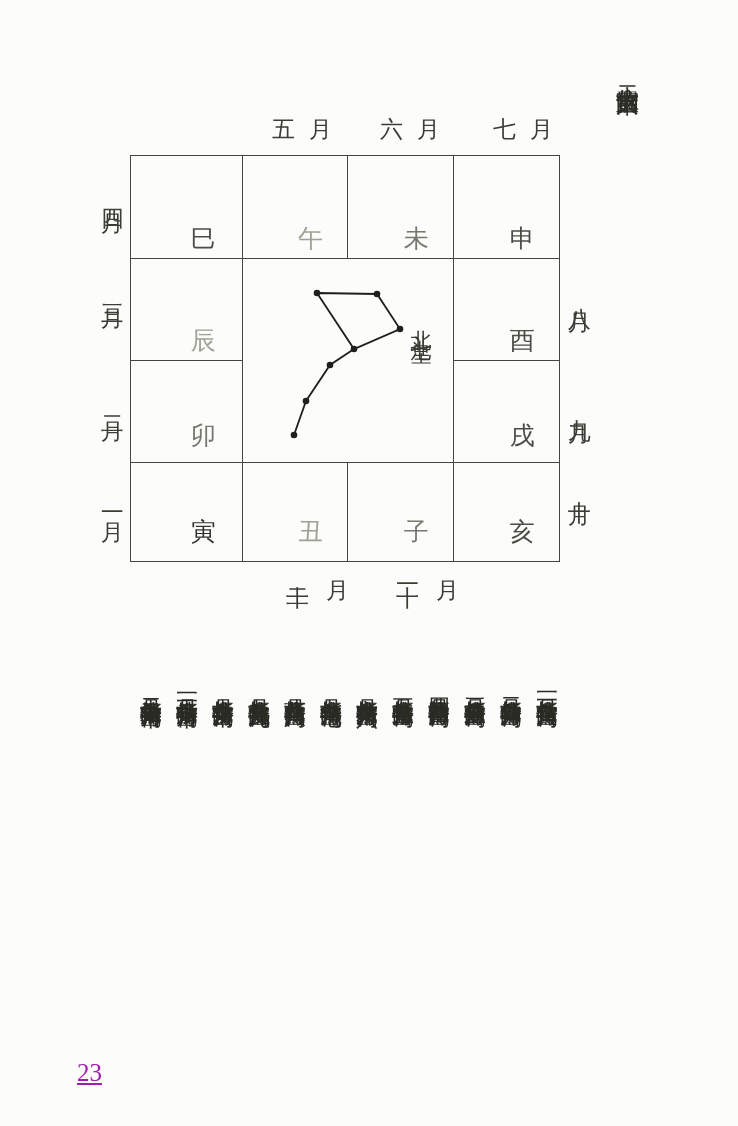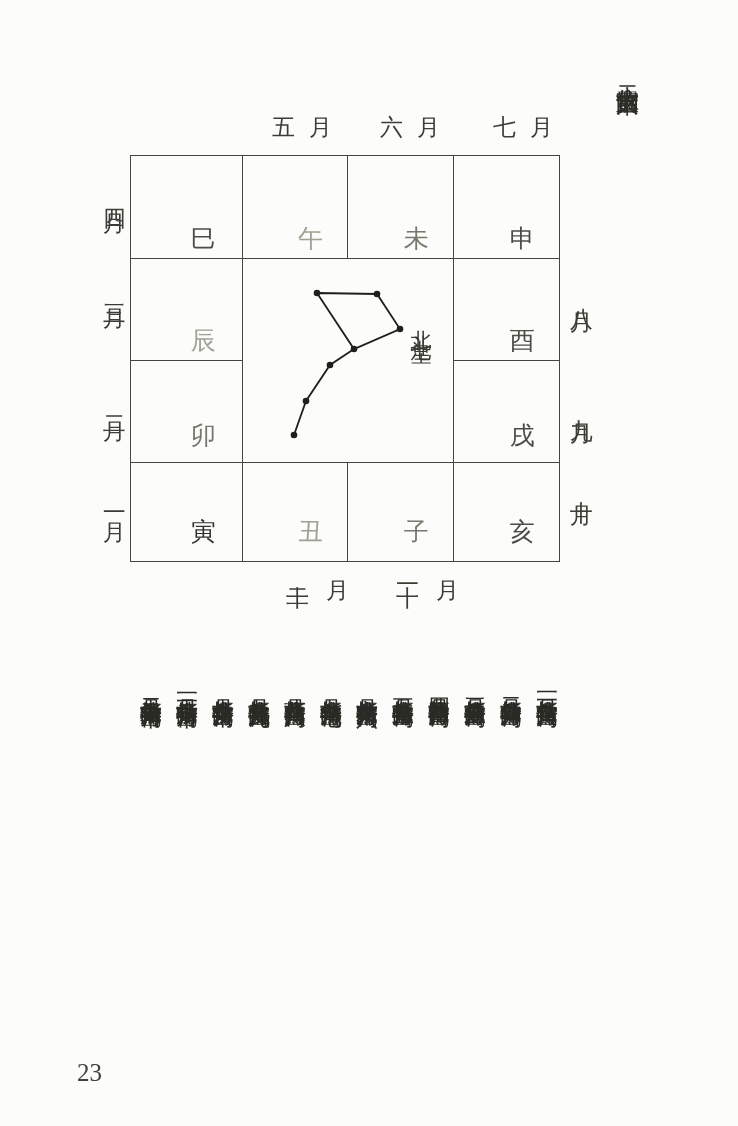--- a/index.html
+++ b/index.html
@@ -59,21 +59,21 @@
   .dipper-svg{position:absolute;left:0;top:0;width:209px;height:202px;}
   .dipper-svg polyline{fill:none;stroke:#1f1f1b;stroke-width:1.8;}
   .dipper-svg circle{fill:#1f1f1b;}
   .dipper-label{
     position:absolute;left:164px;top:54px;
     font-size:21px;letter-spacing:5px;
     color:#3a3a33;
   }
 
   
-  .m-label{position:absolute;font-size:23px;color:#3d3d36;line-height:1.1;font-family:Liberation Mono, monospace;}
+  .m-label{position:absolute;font-size:23px;color:#3d3d36;line-height:1.1;}
   .m-top{letter-spacing:14px;transform:translateX(-50%);white-space:nowrap;}
   .m-side{letter-spacing:4px;transform:translateX(-50%);}
   .bottom-month{
     position:absolute;display:flex;align-items:flex-start;
     gap:13px;color:#3d3d36;
   }
   .bottom-month .stack{writing-mode:vertical-rl;text-orientation:upright;font-size:23px;letter-spacing:4px;}
   .bottom-month .suffix{font-size:23px;margin-top:7px;}
 
   
@@ -81,21 +81,21 @@
     position:absolute;top:681px;right:173px;height:312px;
     writing-mode:vertical-rl;text-orientation:upright;
     font-size:22px;line-height:36px;letter-spacing:0.8px;
     color:var(--ink);
   }
   .legend .line{white-space:nowrap;}
 
   
   .page-number{
     position:absolute;left:77px;top:1059px;
-    font-size:25px;color:#404040;
+    font-size:25px;color:#a21caf;text-decoration:underline;
   }
 </style>
 </head>
 <body>
 
 <div class="page">
 
   <div class="title v">十二宮位置的由來</div>
 
   <div class="m-label m-top" style="left:309px;top:117px;">五月</div>

